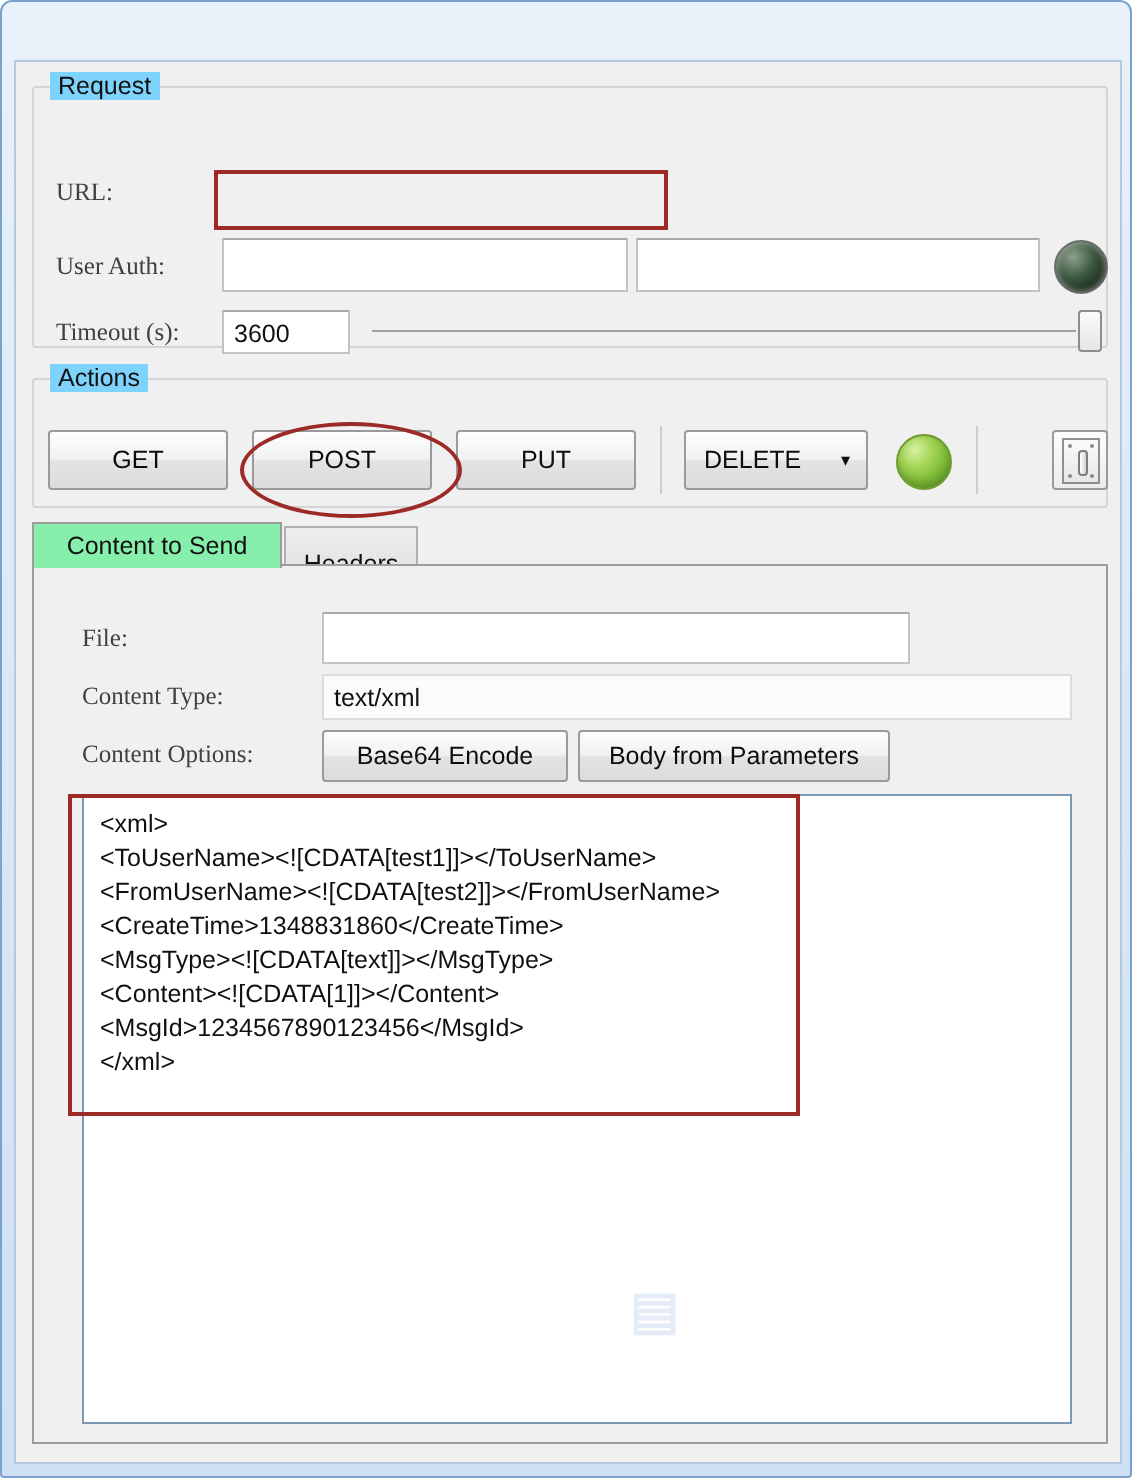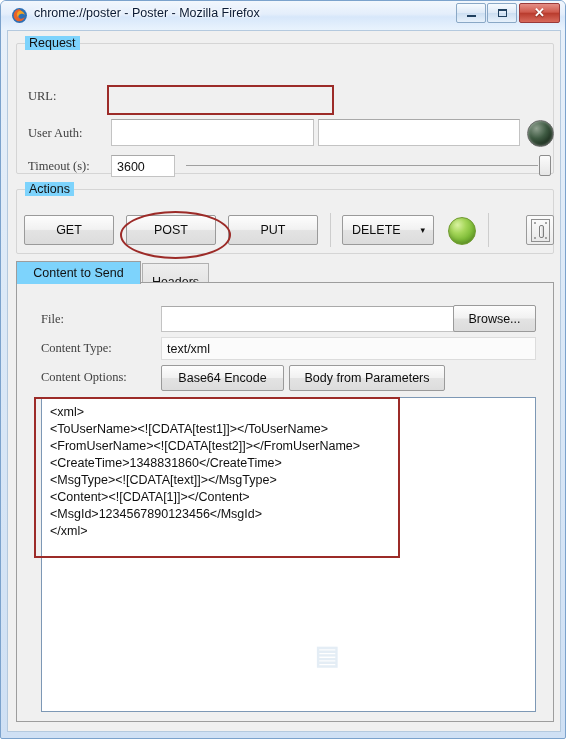--- a/index.html
+++ b/index.html
@@ -187,21 +187,21 @@
     border: 1px solid #b0b0b0;
     border-bottom: none;
     background: linear-gradient(to bottom, #eeeeee, #dcdcdc);
     font-size: 12.5px; color: #111111;
     display: flex; align-items: center; justify-content: center;
     padding: 0 7px;
     cursor: default;
   }
   .tab.active {
     top: 0; height: 23px;
-    background: #7dd3fc;
+    background: #86efac;
     border-color: #9d9d9d;
     font-weight: normal;
     z-index: 3;
   }
   #tabpanel {
     position: absolute; left: 8px; top: 251px;
     width: 538px; height: 440px;
     box-sizing: border-box;
     background: #f0f0f0;
     border: 1px solid #9d9d9d;
@@ -247,38 +247,20 @@
     width: 34px; height: 34px;
     color: #cfe0ee; font-size: 26px; font-weight: bold;
     opacity: 0.55; z-index: 1;
   }
 </style>
 </head>
 <body>
 
 <div id="window">
 
-  <div id="titlebar">
-    <svg id="ff-logo" viewBox="0 0 32 32">
-      <circle cx="16" cy="16" r="14" fill="#2c6fb5"></circle>
-      <path d="M16 4c-6 0-11 5-11 12 0 6 5 11 11 11 5 0 9-3 10-8-3 3-7 4-10 2-4-2-5-7-2-10 2-2 5-2 7-1-1-3-3-5-5-6z" fill="#e8622b"></path>
-      <path d="M18 7c4 1 7 4 8 8-2-2-5-3-8-2-3 1-5 4-4 7-3-2-4-6-2-9 1-3 4-4 6-4z" fill="#f4a21f"></path>
-    </svg>
-    <div id="title-text">chrome://poster - Poster - Mozilla Firefox</div>
-
-    <div class="winbtn" id="btn-min">
-      <div class="glyph-min"></div>
-    </div>
-    <div class="winbtn" id="btn-max">
-      <div class="glyph-max"></div>
-    </div>
-    <div class="winbtn" id="btn-close">
-      <span class="glyph-close">✕</span>
-    </div>
-  </div>
 
   <div id="client">
 
     <div class="group" id="grp-request">
       <span class="group-title">Request</span>
     </div>
 
     <span class="field-label" style="left:20px; top:58px;">URL:</span>
 
     <span class="field-label" style="left:20px; top:95px;">User Auth:</span>
@@ -322,21 +304,20 @@
 
     <div id="tabstrip">
       <div class="tab active" style="left:0px;   width:125px;">Content to Send</div>
       <div class="tab" style="left:126px; width:67px;">Headers</div>
     </div>
 
     <div id="tabpanel">
 
       <span class="field-label" style="left:24px; top:29px;">File:</span>
       <div class="textinput" style="left:144px; top:23px; width:294px; height:26px;"></div>
-      <div class="btn" style="left:436px; top:22px; width:83px; height:27px;">Browse...</div>
 
       <span class="field-label" style="left:24px; top:58px;">Content Type:</span>
       <div class="textinput" style="left:144px; top:54px; width:375px; height:23px; border-color:#dcdcdc; background:#fbfbfb;">text/xml</div>
 
       <span class="field-label" style="left:24px; top:87px;">Content Options:</span>
       <div class="btn" style="left:144px; top:82px; width:123px; height:26px;">Base64 Encode</div>
       <div class="btn" style="left:272px; top:82px; width:156px; height:26px;">Body from Parameters</div>
 
       <div id="watermark">▤</div>
 

